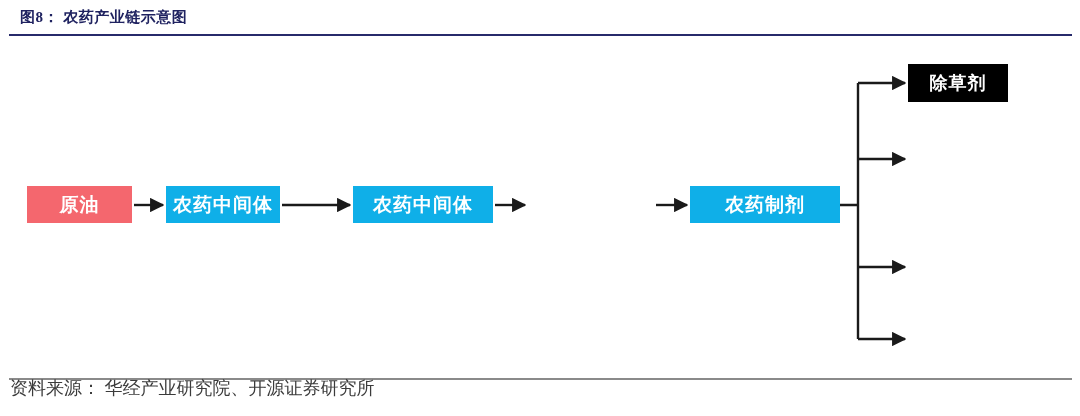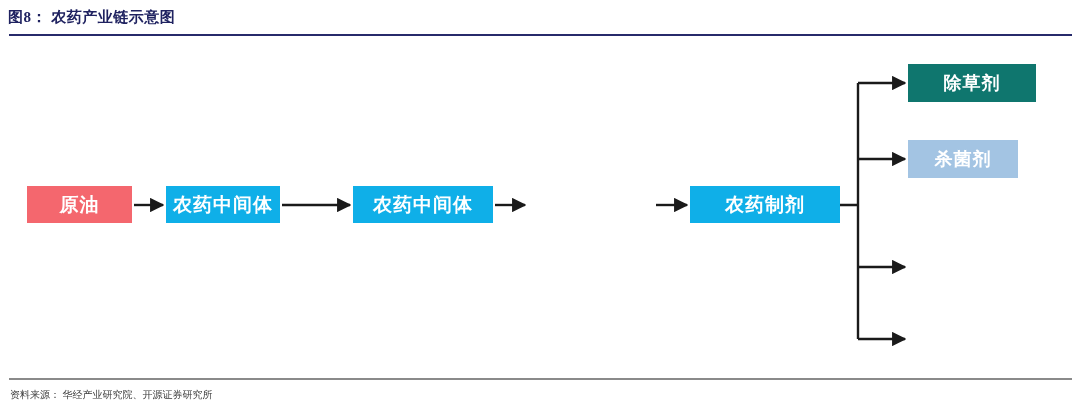--- a/index.html
+++ b/index.html
@@ -11,21 +11,21 @@
     width: 1080px;
     height: 416px;
     position: relative;
     font-family: "Liberation Serif", "DejaVu Serif", serif;
     overflow: hidden;
   }
 
   
   #figure-title {
     position: absolute;
-    left: 8px;
+    left: 20px;
     top: 8px;
     font-family: "Liberation Serif", "DejaVu Serif", serif;
     font-size: 15px;
     font-weight: bold;
     color: #1f2260;
     letter-spacing: 0.5px;
     white-space: nowrap;
   }
   #header-rule {
     position: absolute;
@@ -41,23 +41,23 @@
     position: absolute;
     left: 9px;
     top: 378px;
     width: 1063px;
     height: 2px;
     background: #8a8a8a;
   }
   #source-note {
     position: absolute;
     left: 10px;
-    top: 388px;
+    top: 376px;
     font-family: "Liberation Serif", "DejaVu Serif", serif;
-    font-size: 10px;
+    font-size: 18px;
     color: #3b3b3b;
     white-space: nowrap;
   }
 
   
   #diagram-canvas {
     position: absolute;
     left: 0;
     top: 36px;
     width: 1080px;
@@ -118,19 +118,18 @@
     <line x1="858" y1="123" x2="905" y2="123" stroke="#1a1a1a" stroke-width="2.4" marker-end="url(#arrowhead)"></line>
     <line x1="858" y1="231" x2="905" y2="231" stroke="#1a1a1a" stroke-width="2.4" marker-end="url(#arrowhead)"></line>
     <line x1="858" y1="303" x2="905" y2="303" stroke="#1a1a1a" stroke-width="2.4" marker-end="url(#arrowhead)"></line>
   </svg>
 
   <div class="node node-primary" style="left: 27px; top: 150px; width: 105px; height: 37px; background: rgb(244, 103, 110);">原油</div>
   <div class="node node-primary" style="left: 166px; top: 150px; width: 114px; height: 37px; background: rgb(15, 175, 232);">农药中间体</div>
   <div class="node node-primary" style="left: 353px; top: 150px; width: 140px; height: 37px; background: rgb(15, 175, 232);">农药中间体</div>
   <div class="node node-primary" style="left: 690px; top: 150px; width: 150px; height: 37px; background: rgb(15, 175, 232);">农药制剂</div>
 
-  <div class="node node-terminal" style="left: 908px; top: 28px; width: 128px; height: 38px; background: #0f766e;">除草剂</div>
-  <div class="node node-terminal" style="left: 908px; top: 104px; width: 110px; height: 38px; background: rgb(163, 196, 227);">杀菌剂</div>
+  <div class="node node-terminal" style="left: 908px; top: 28px; width: 100px; height: 38px; background: #000000;">除草剂</div>
 
 </div>
 
 <div id="footer-rule" style="background: rgb(138, 138, 138);"></div>
 <div id="source-note">资料来源： 华经产业研究院、开源证券研究所</div>
 
 </body></html>

